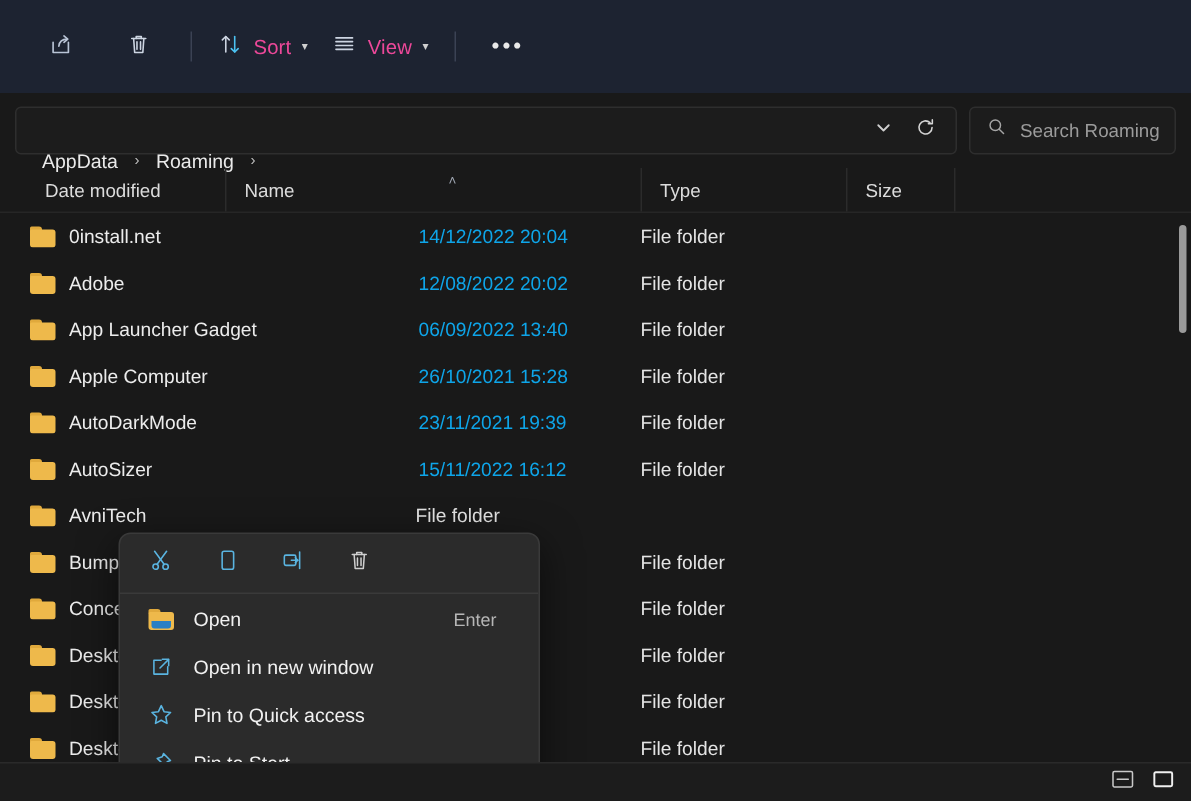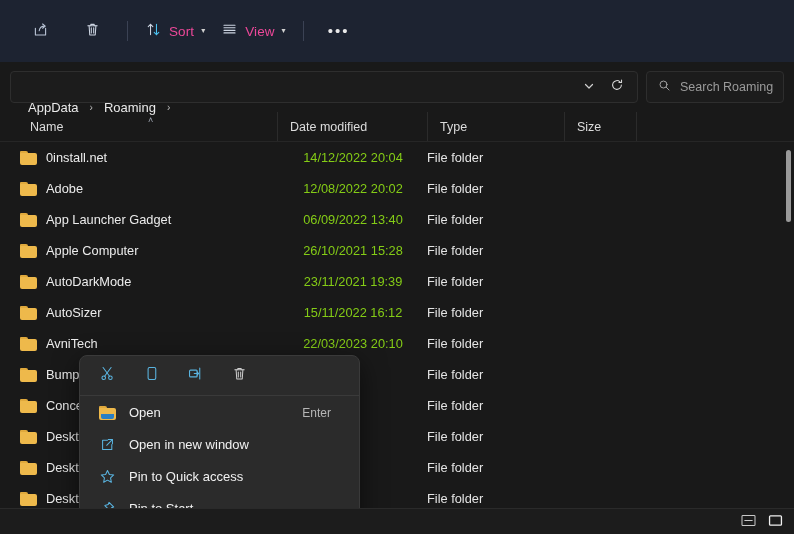--- a/index.html
+++ b/index.html
@@ -168,21 +168,21 @@
     color: #ececec;
   }
   .cell { box-sizing: border-box; white-space: nowrap; overflow: hidden; }
   .cell-name {
     width: 277px;
     display: flex;
     align-items: center;
     gap: 9px;
     padding-left: 20px;
   }
-  .cell-date { width: 150px; padding-left: 2px; color: #84cc16; text-align: center; }
+  .cell-date { width: 150px; padding-left: 2px; color: #0ea5e9; }
   .cell-type { width: 117px; color: #e4e4e4; }
   .cell-size { width: 72px; }
 
   
   .folder {
     width: 17px;
     height: 14px;
     position: relative;
     flex: none;
   }
@@ -402,27 +402,27 @@
       <svg width="13" height="13" viewBox="0 0 16 16" fill="none" stroke="#a5a5a5" stroke-width="1.2" stroke-linecap="round">
         <circle cx="6.8" cy="6.8" r="4.3"></circle>
         <path d="M10 10 13.6 13.6"></path>
       </svg>
     </span>
     <span class="search-ph">Search Roaming</span>
   </div>
 </div>
 
 <div class="col-head">
+  <div class="col c-date">
+    <span>Date modified</span>
+  </div>
   <div class="col c-name">
     <span>Name</span>
     <span class="sort-caret">˄</span>
   </div>
-  <div class="col c-date">
-    <span>Date modified</span>
-  </div>
   <div class="col c-type">
     <span>Type</span>
   </div>
   <div class="col c-size">
     <span>Size</span>
   </div>
   <div class="col c-tail"></div>
 </div>
 
 <div class="list">
@@ -485,21 +485,20 @@
     <div class="cell cell-date">15/11/2022 16:12</div>
     <div class="cell cell-type">File folder</div>
     <div class="cell cell-size"></div>
   </div>
 
   <div class="row">
     <div class="cell cell-name">
       <span class="folder"></span>
       <span>AvniTech</span>
     </div>
-    <div class="cell cell-date">22/03/2023 20:10</div>
     <div class="cell cell-type">File folder</div>
     <div class="cell cell-size"></div>
   </div>
 
   <div class="row">
     <div class="cell cell-name">
       <span class="folder"></span>
       <span>Bump T</span>
     </div>
     <div class="cell cell-date">16</div>

